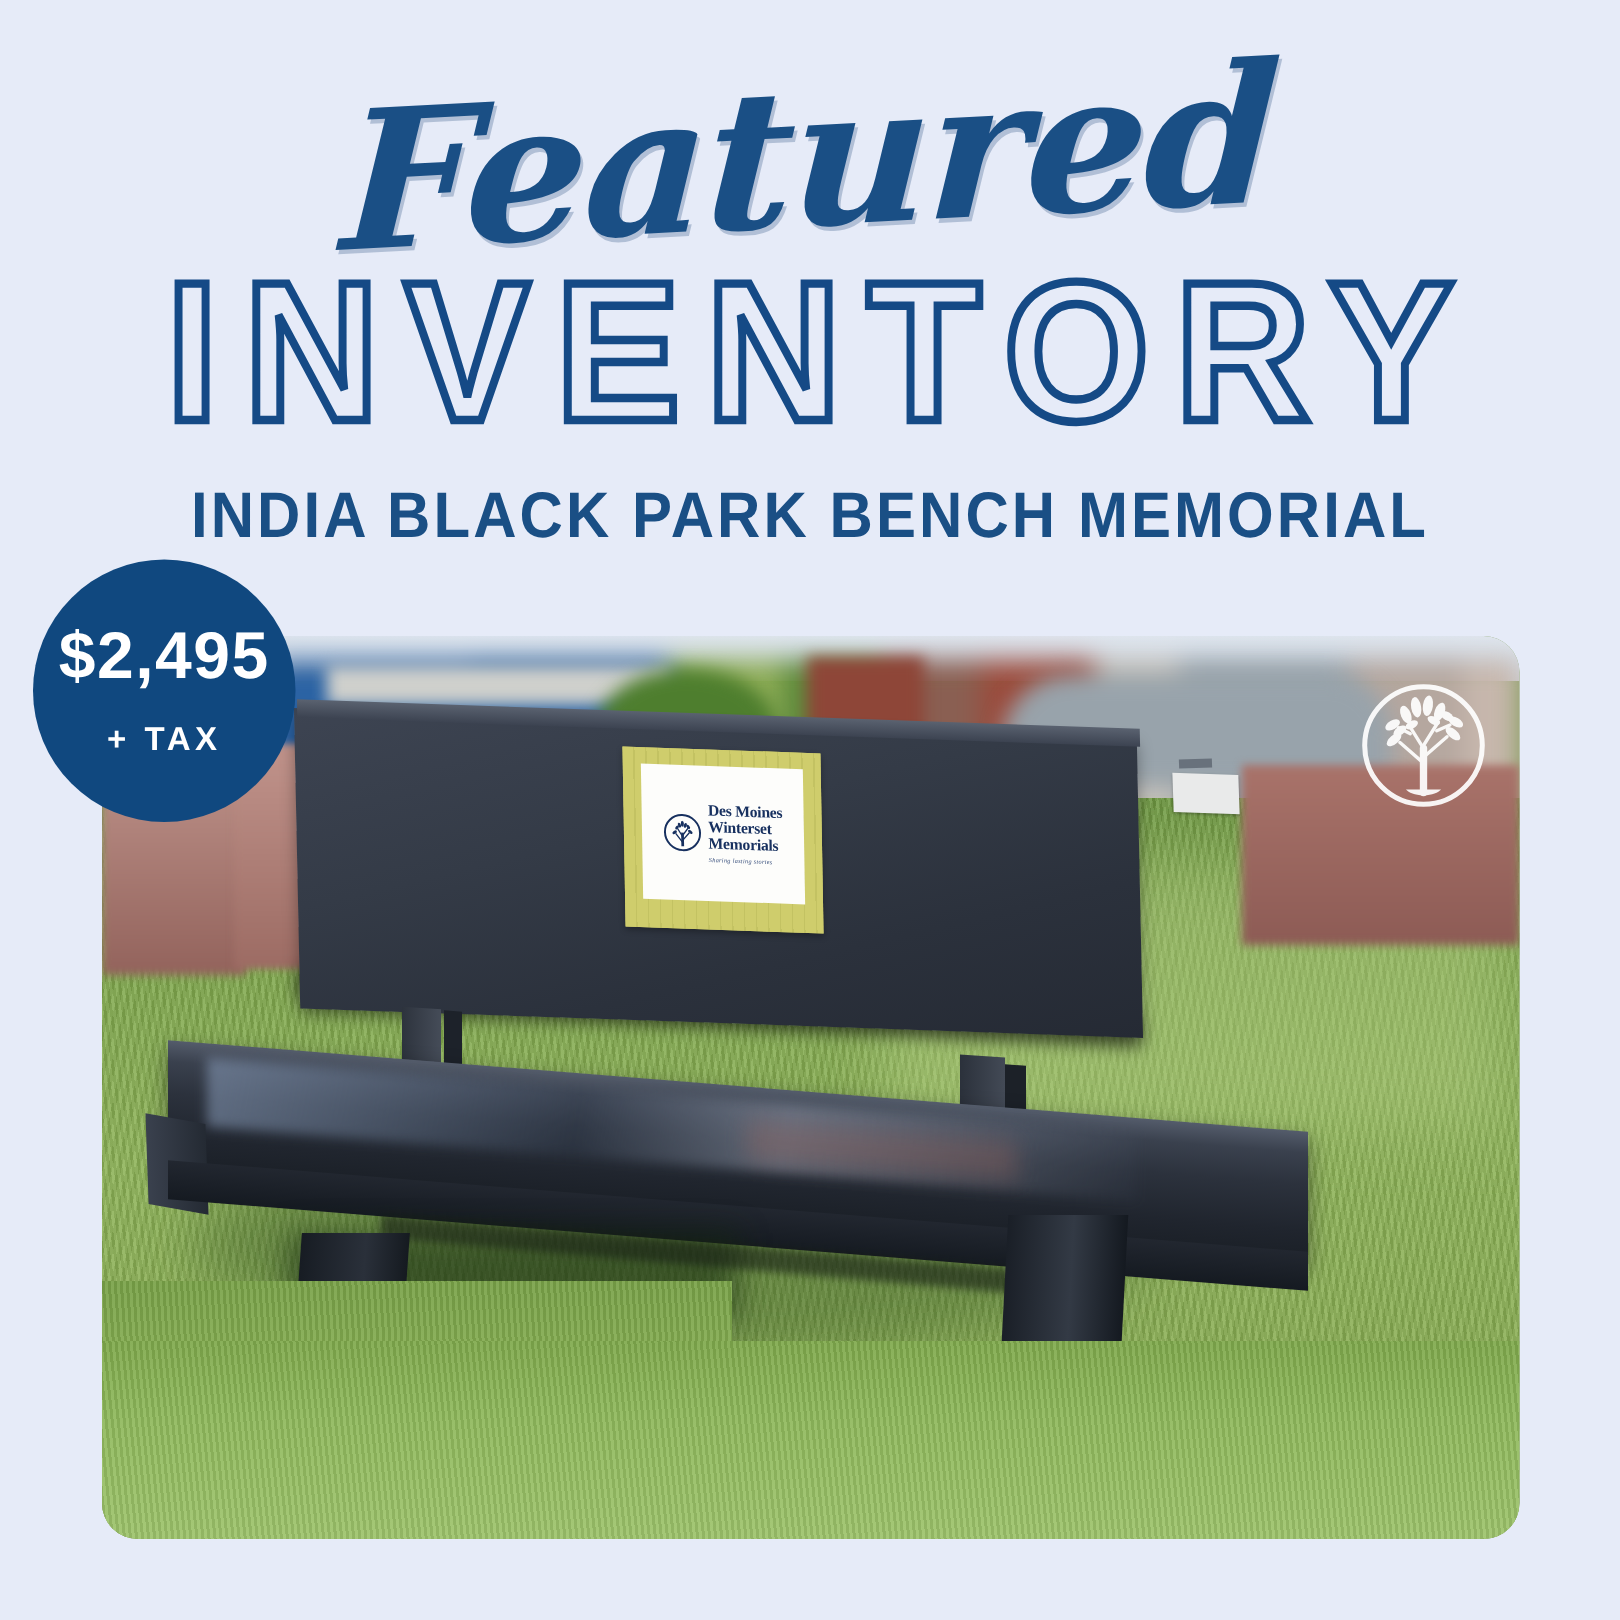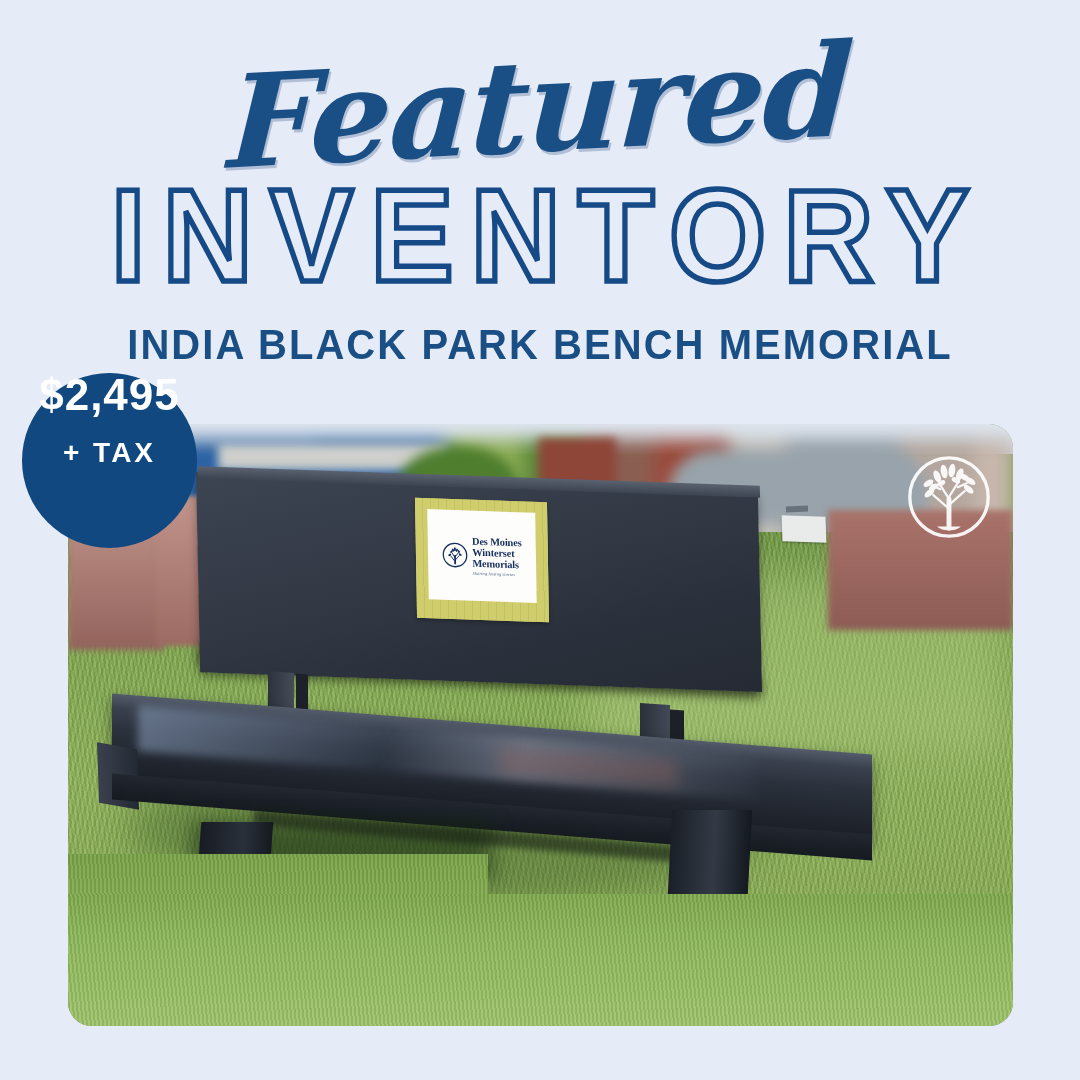--- a/index.html
+++ b/index.html
@@ -179,25 +179,25 @@
   }
   .grass-front2{left:0;top:430px;width:420px;height:90px;
     background:repeating-linear-gradient(86deg, rgba(255,255,255,.08) 0 2px, rgba(0,0,0,.07) 2px 4px),
       linear-gradient(#79a248,#8cb457);}
 
   
   .badge{
     position:absolute;left:22px;top:373px;width:175px;height:175px;
     border-radius:50%;
     background:#10487f;
-    display:flex;flex-direction:column;align-items:center;justify-content:flex-start;
+    display:flex;flex-direction:column;align-items:center;justify-content:center;
     z-index:8;
   }
   .badge-price{color:#fff;font-weight:700;font-size:44px;letter-spacing:1px;line-height:1;}
-  .badge-tax{color:#fff;font-weight:700;font-size:28px;letter-spacing:3px;margin-top:20px;}
+  .badge-tax{color:#fff;font-weight:700;font-size:22px;letter-spacing:3px;margin-top:20px;}
 
   
   .watermark{position:absolute;left:900px;top:448px;width:98px;height:98px;z-index:7;opacity:.92;}
 </style>
 </head>
 <body>
 
 <div class="poster">
 
   <div class="headline">

